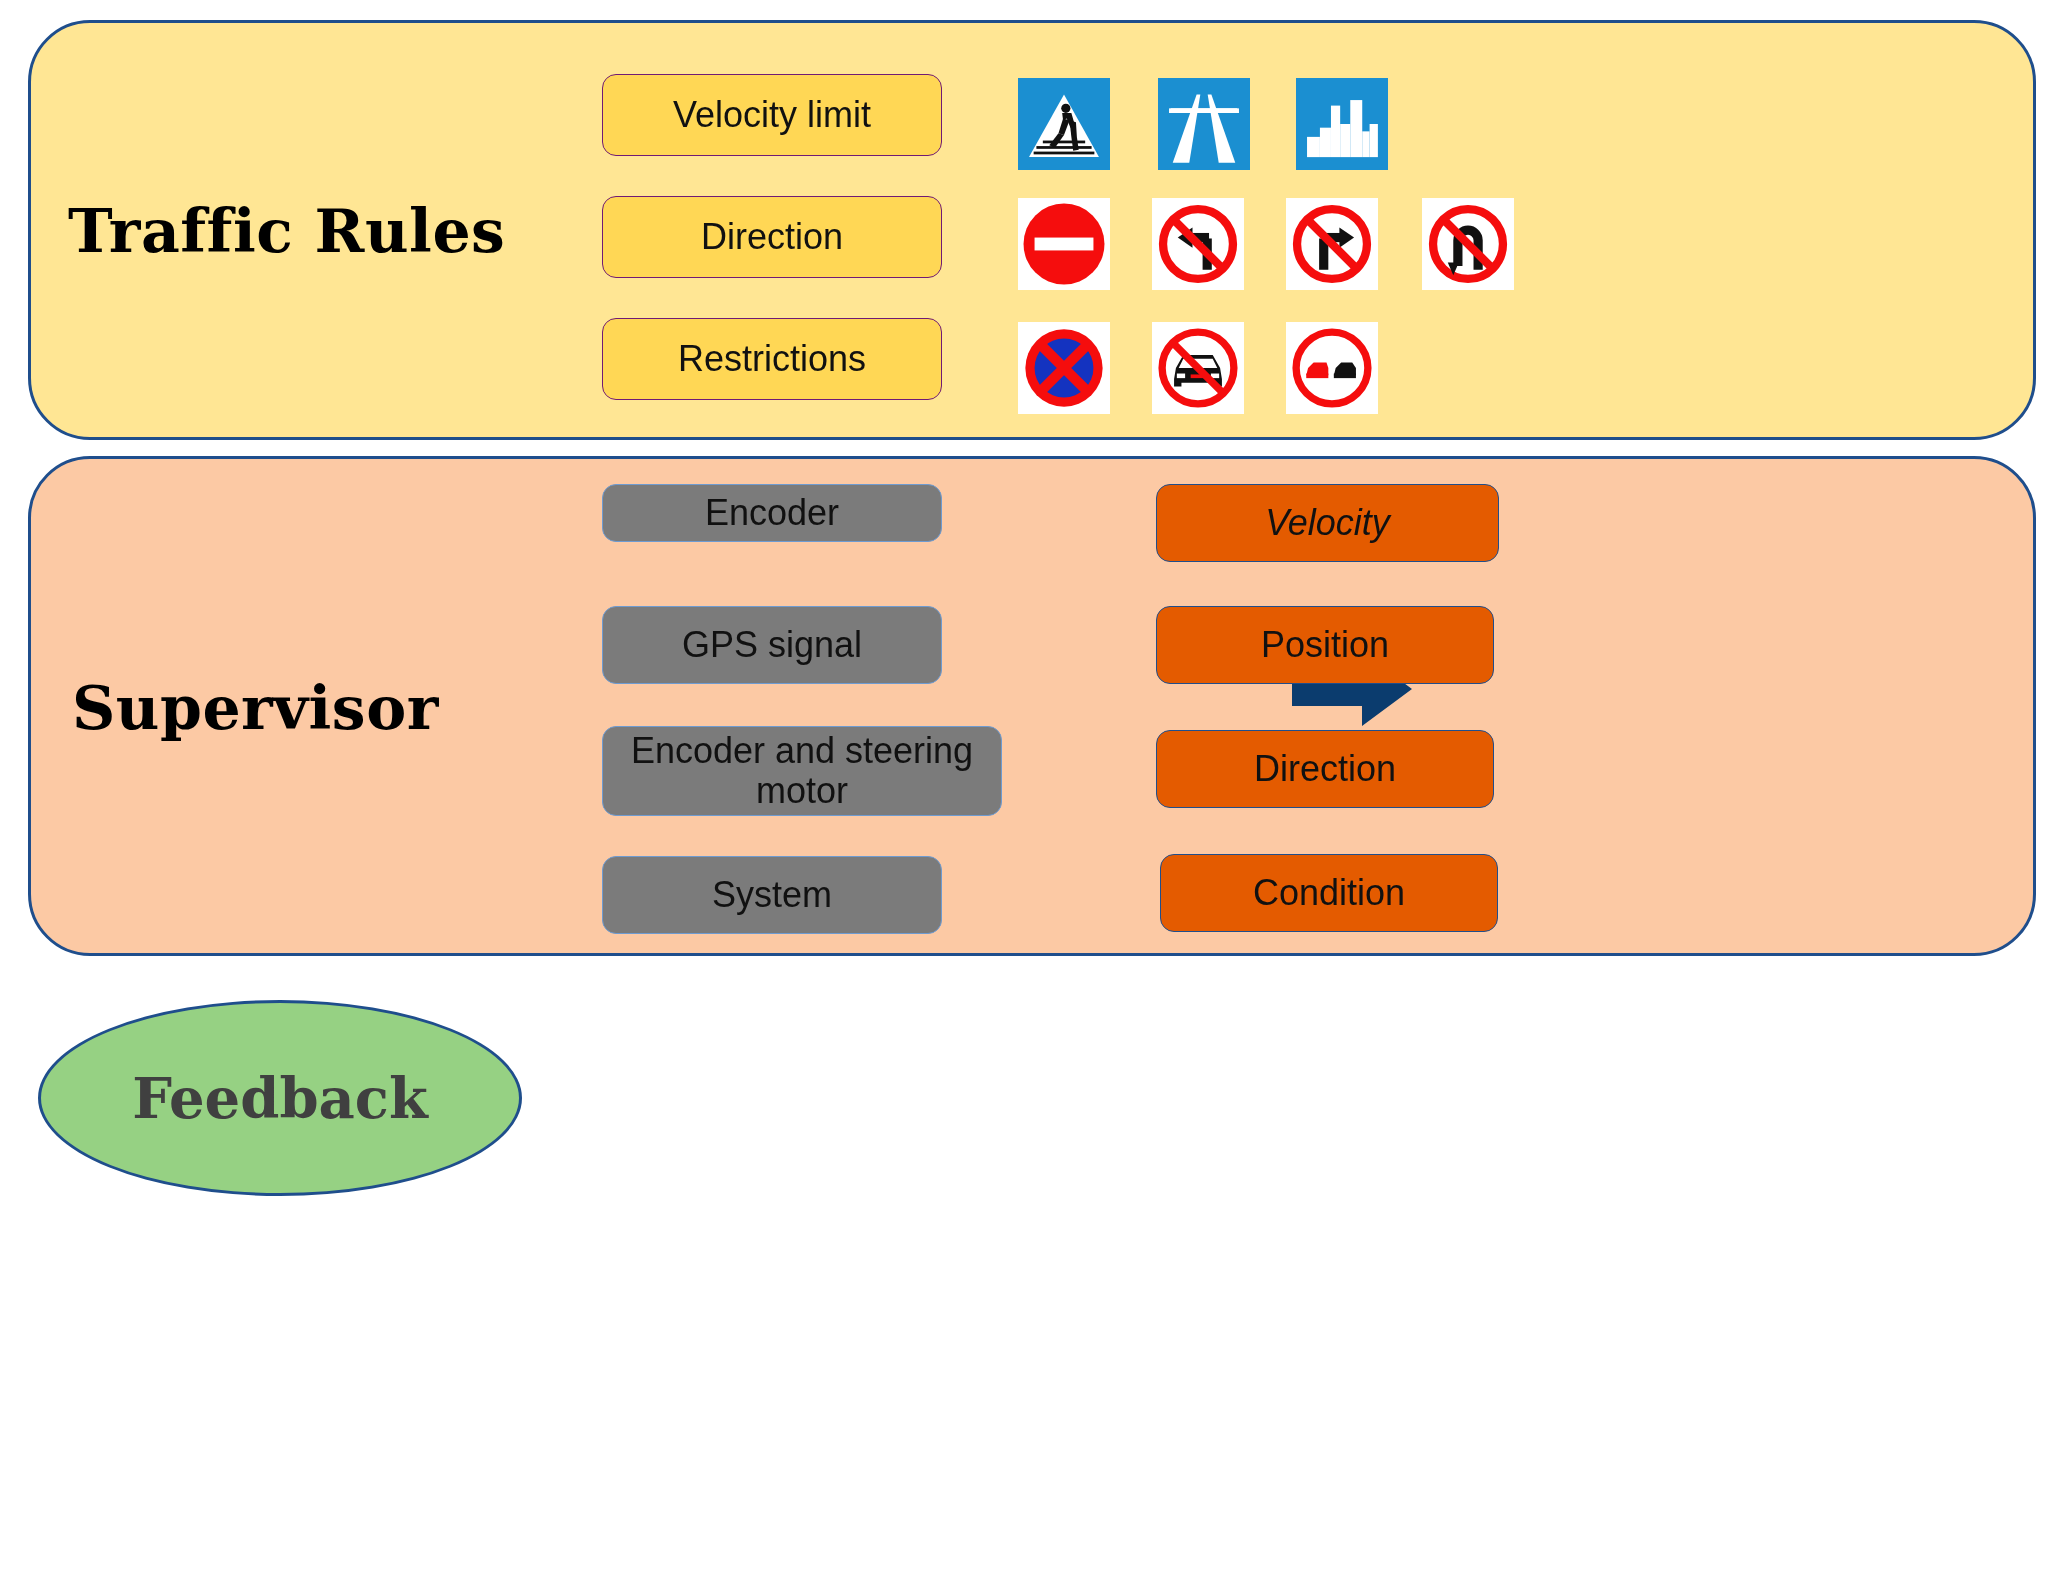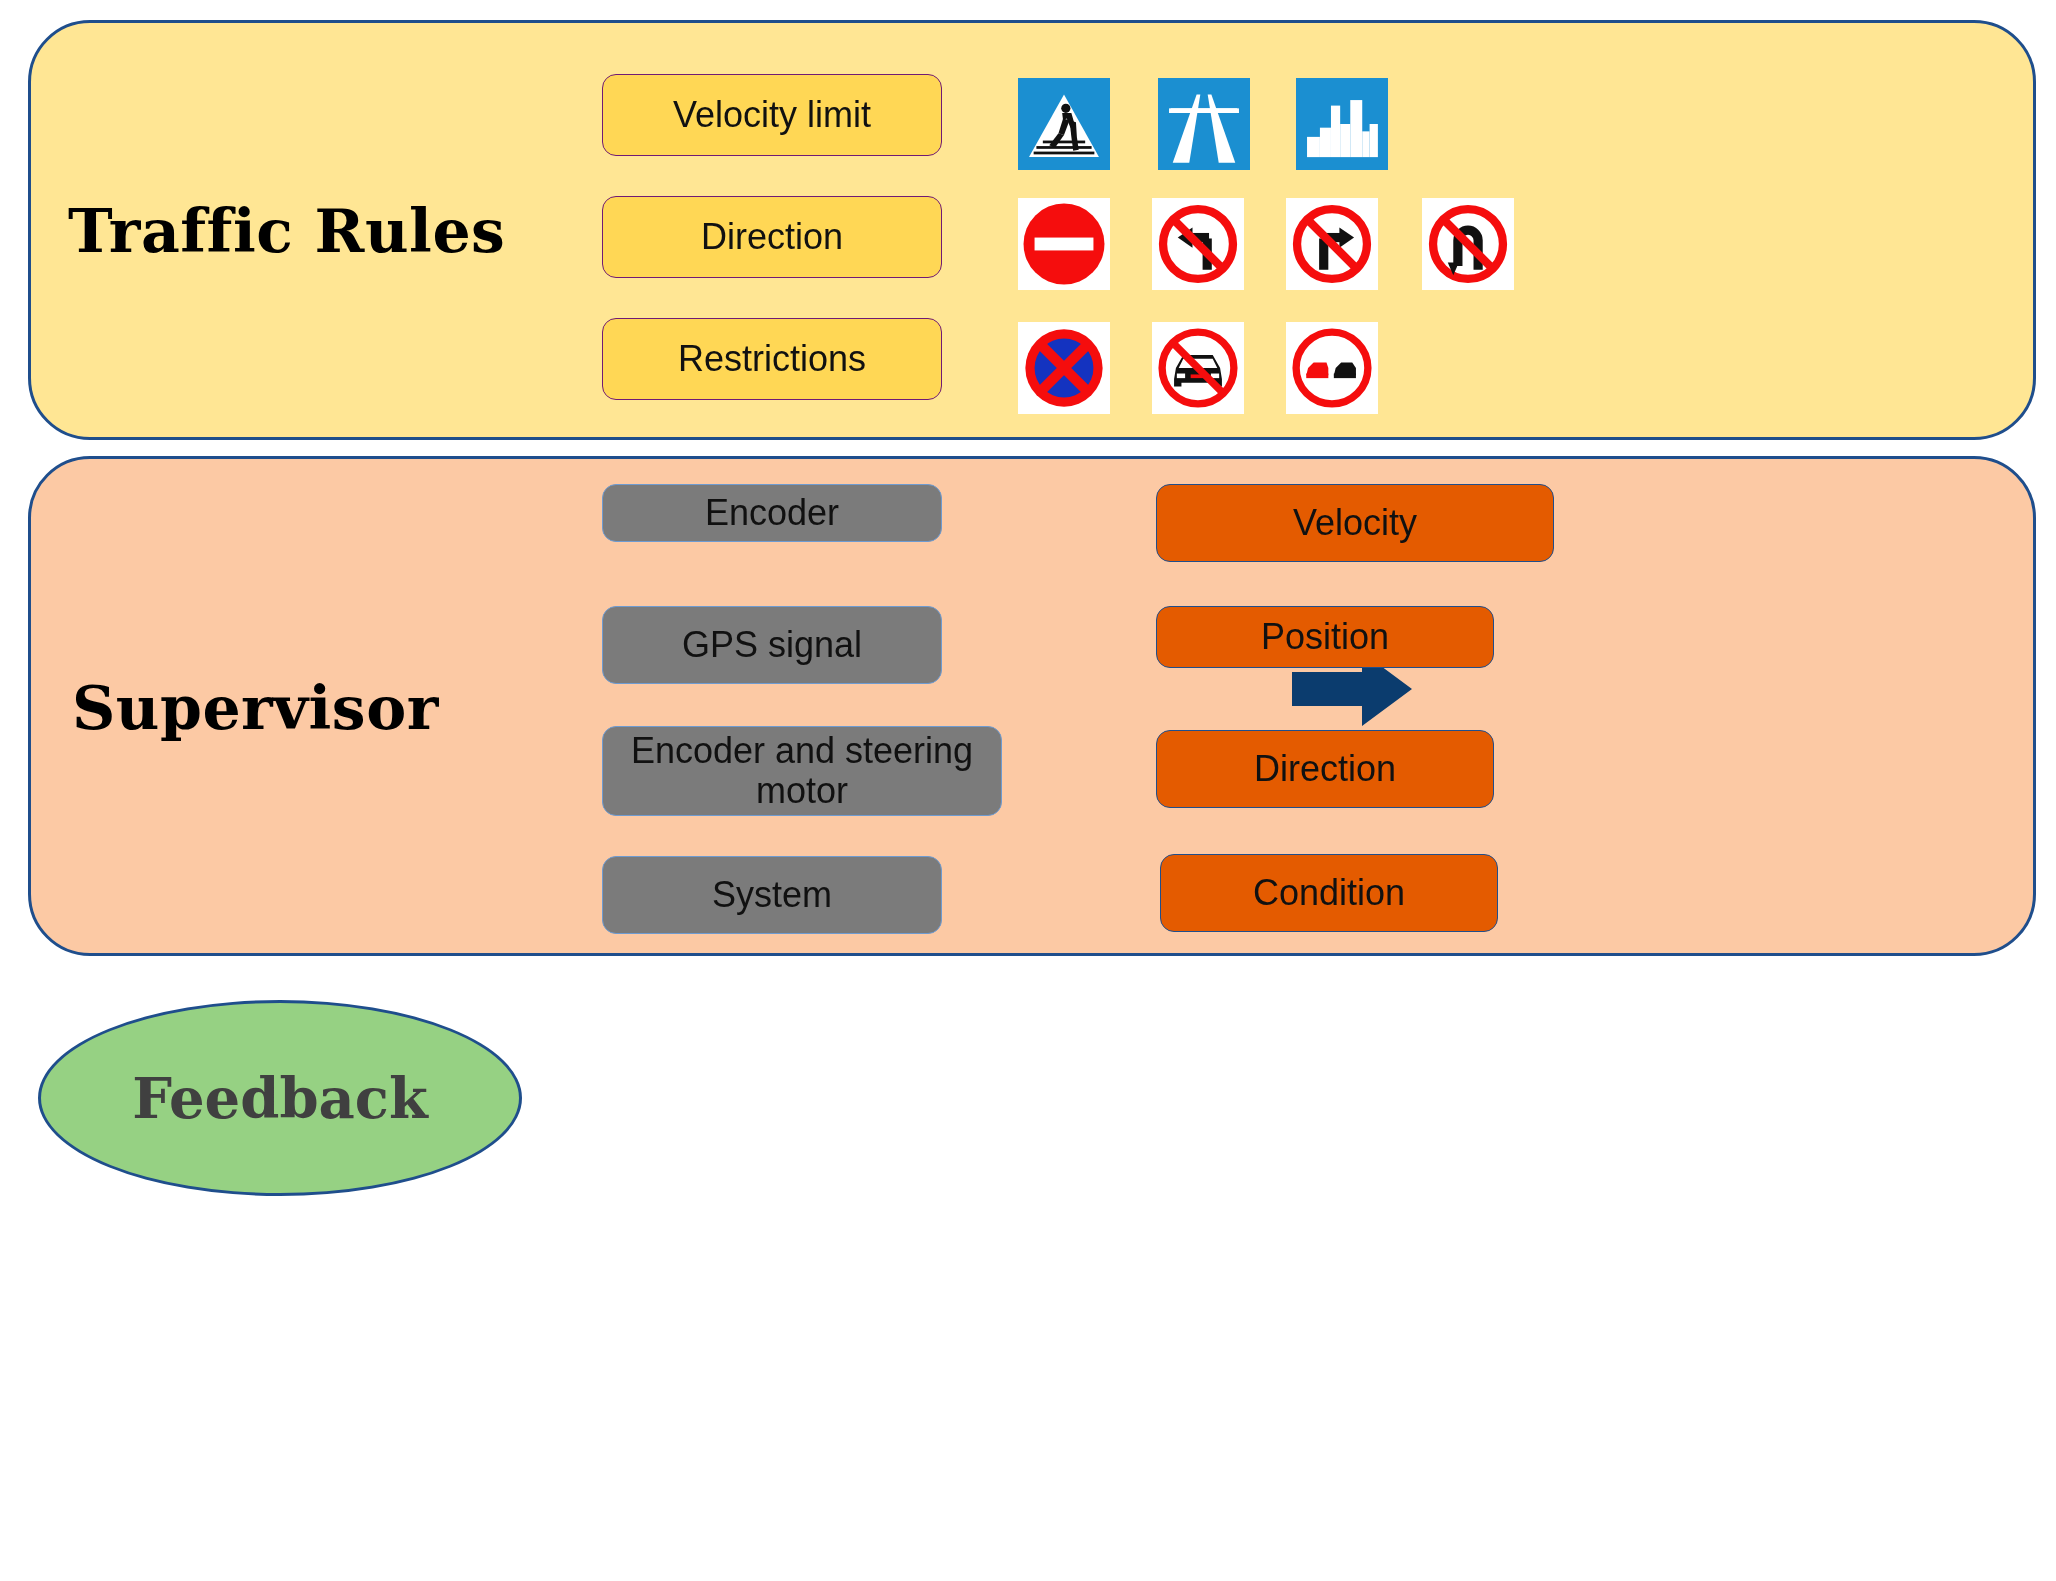--- a/index.html
+++ b/index.html
@@ -81,22 +81,22 @@
   #chip-direction      { left: 602px; top: 196px; width: 340px; height: 82px; }
   #chip-restrictions   { left: 602px; top: 318px; width: 340px; height: 82px; }
 
   
   #chip-encoder         { left: 602px; top: 484px; width: 340px; height: 58px; }
   #chip-gps-signal      { left: 602px; top: 606px; width: 340px; height: 78px; }
   #chip-encoder-steer   { left: 602px; top: 726px; width: 400px; height: 90px; }
   #chip-system          { left: 602px; top: 856px; width: 340px; height: 78px; }
 
   
-  #chip-velocity  { left: 1156px; top: 484px; width: 398px; height: 78px; }
-  #chip-position  { left: 1156px; top: 606px; width: 338px; height: 62px; }
+  #chip-velocity  { left: 1156px; top: 484px; width: 343px; height: 78px; font-style: italic; }
+  #chip-position  { left: 1156px; top: 606px; width: 338px; height: 78px; }
   #chip-direction-out { left: 1156px; top: 730px; width: 338px; height: 78px; }
   #chip-condition { left: 1160px; top: 854px; width: 338px; height: 78px; }
 
   
   #flow-arrow {
     position: absolute;
     left: 1292px;
     top: 650px;
     width: 120px;
     height: 78px;

